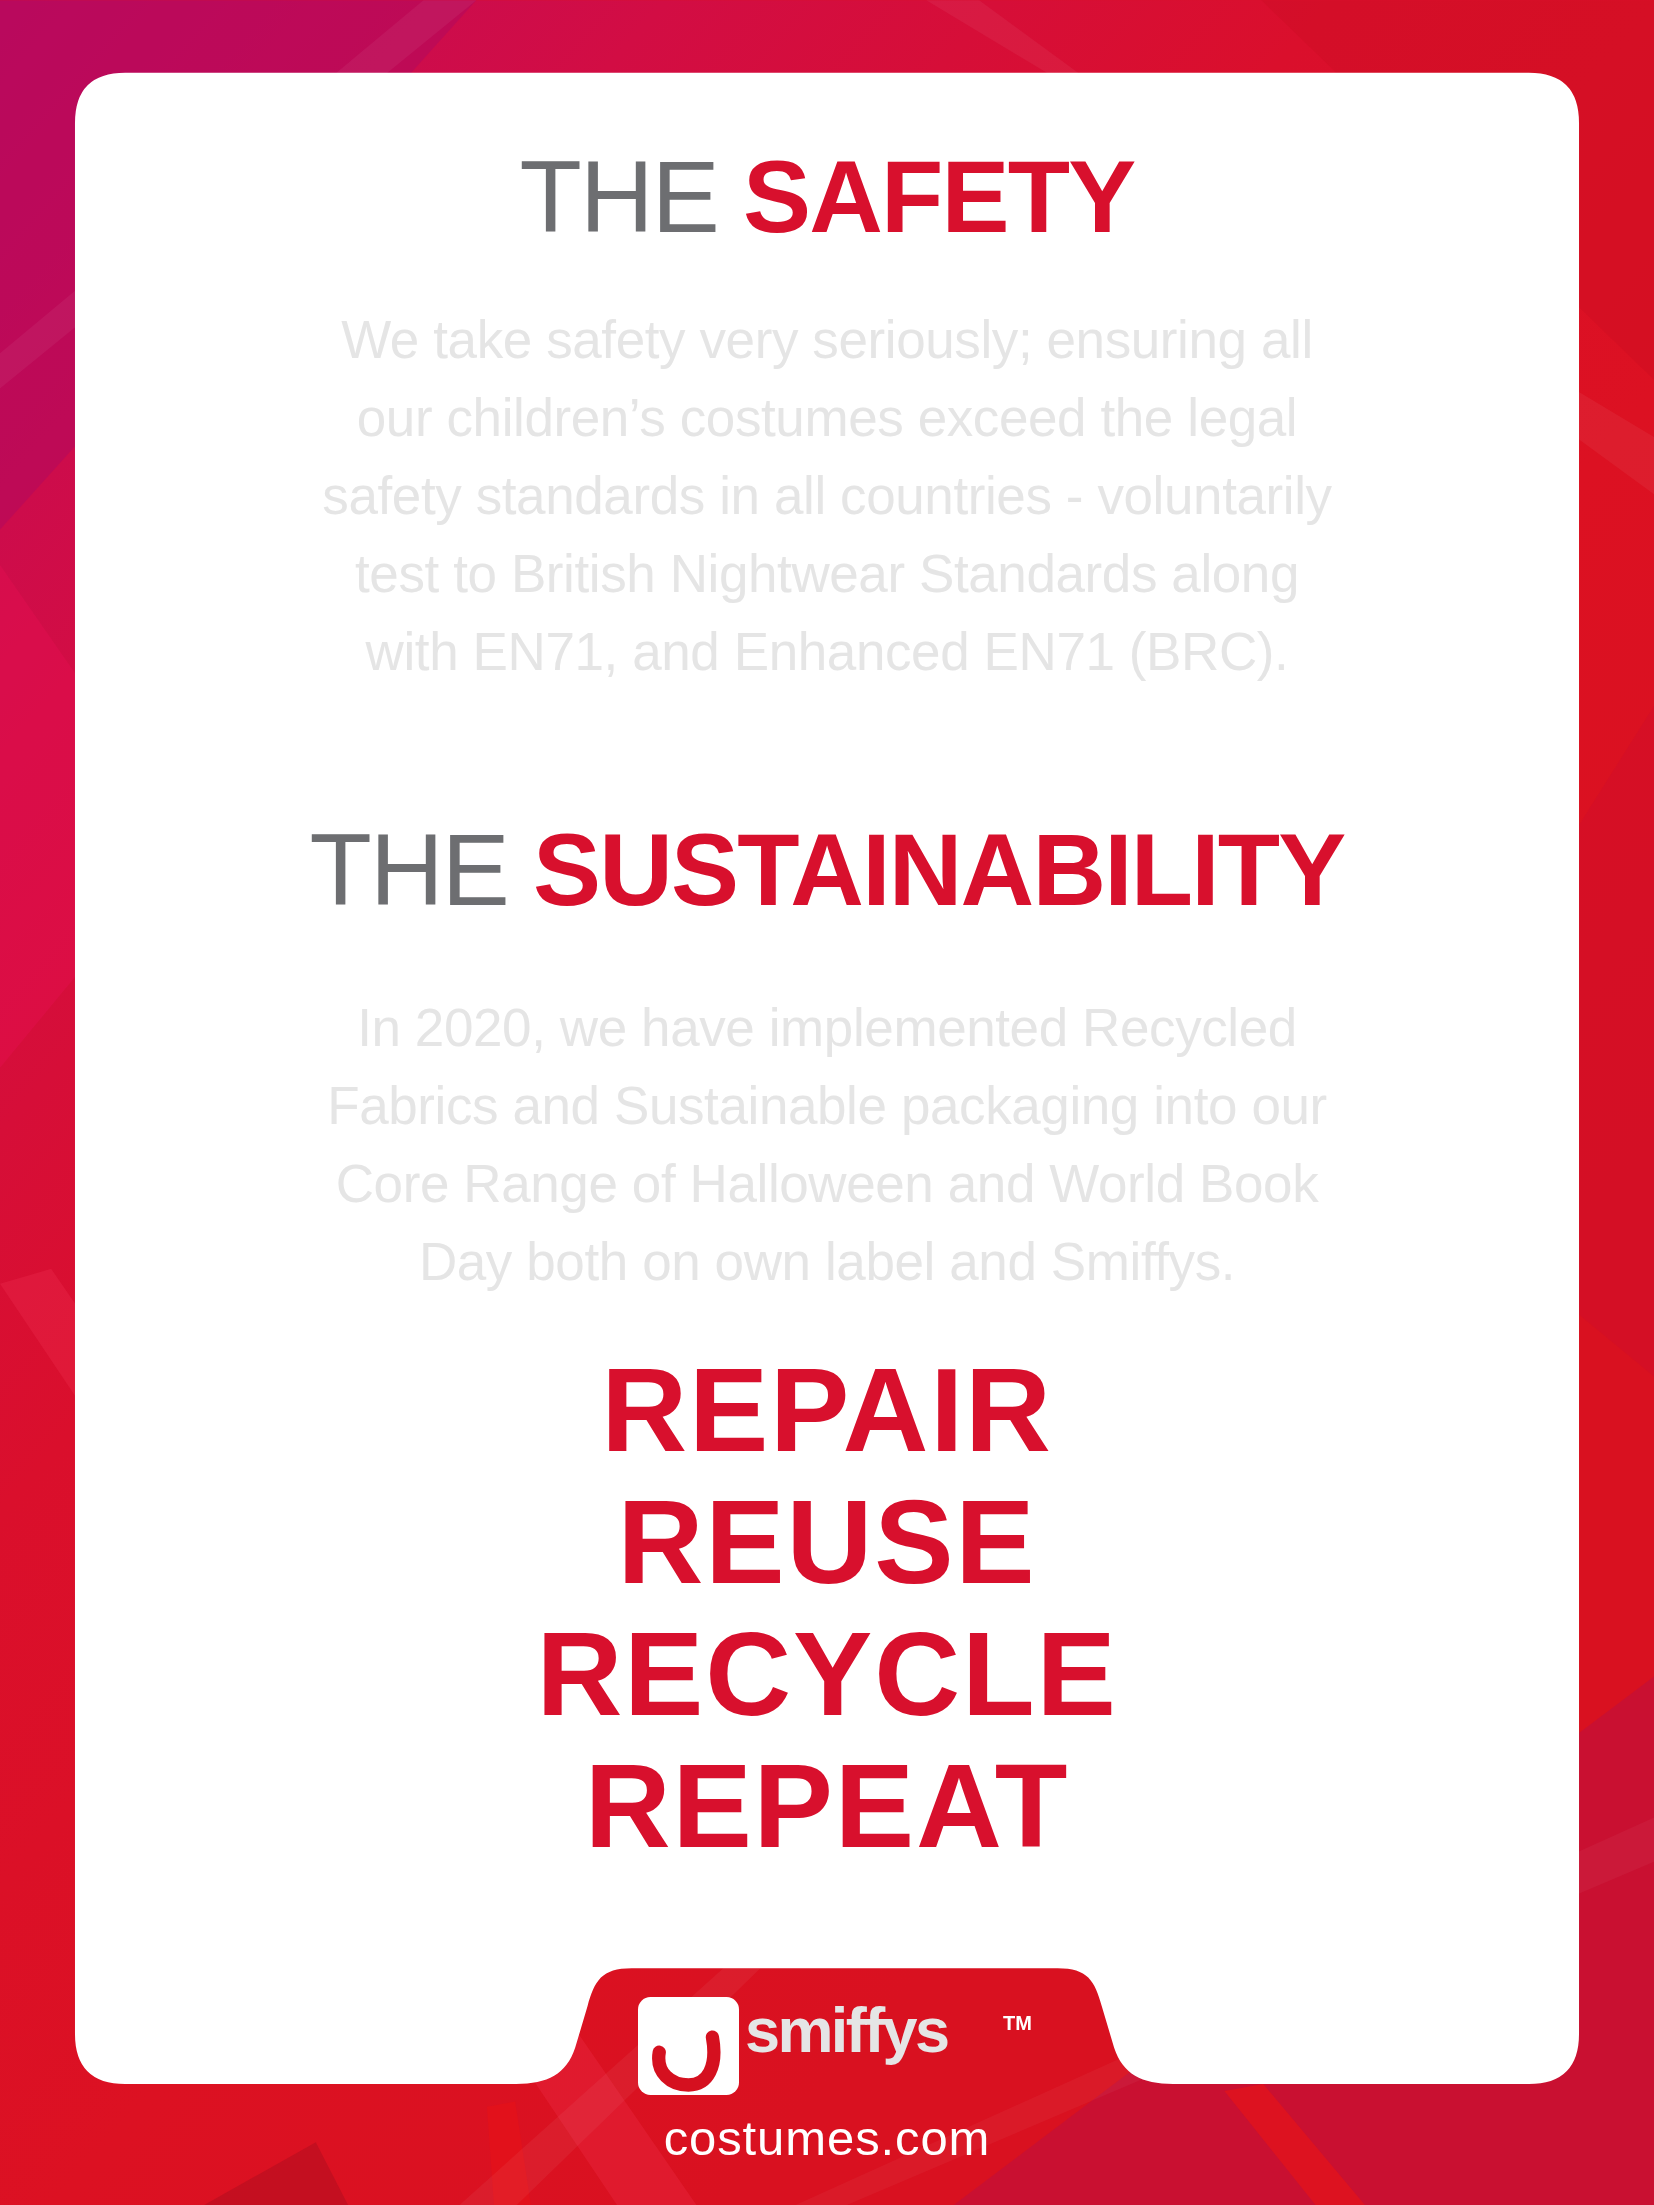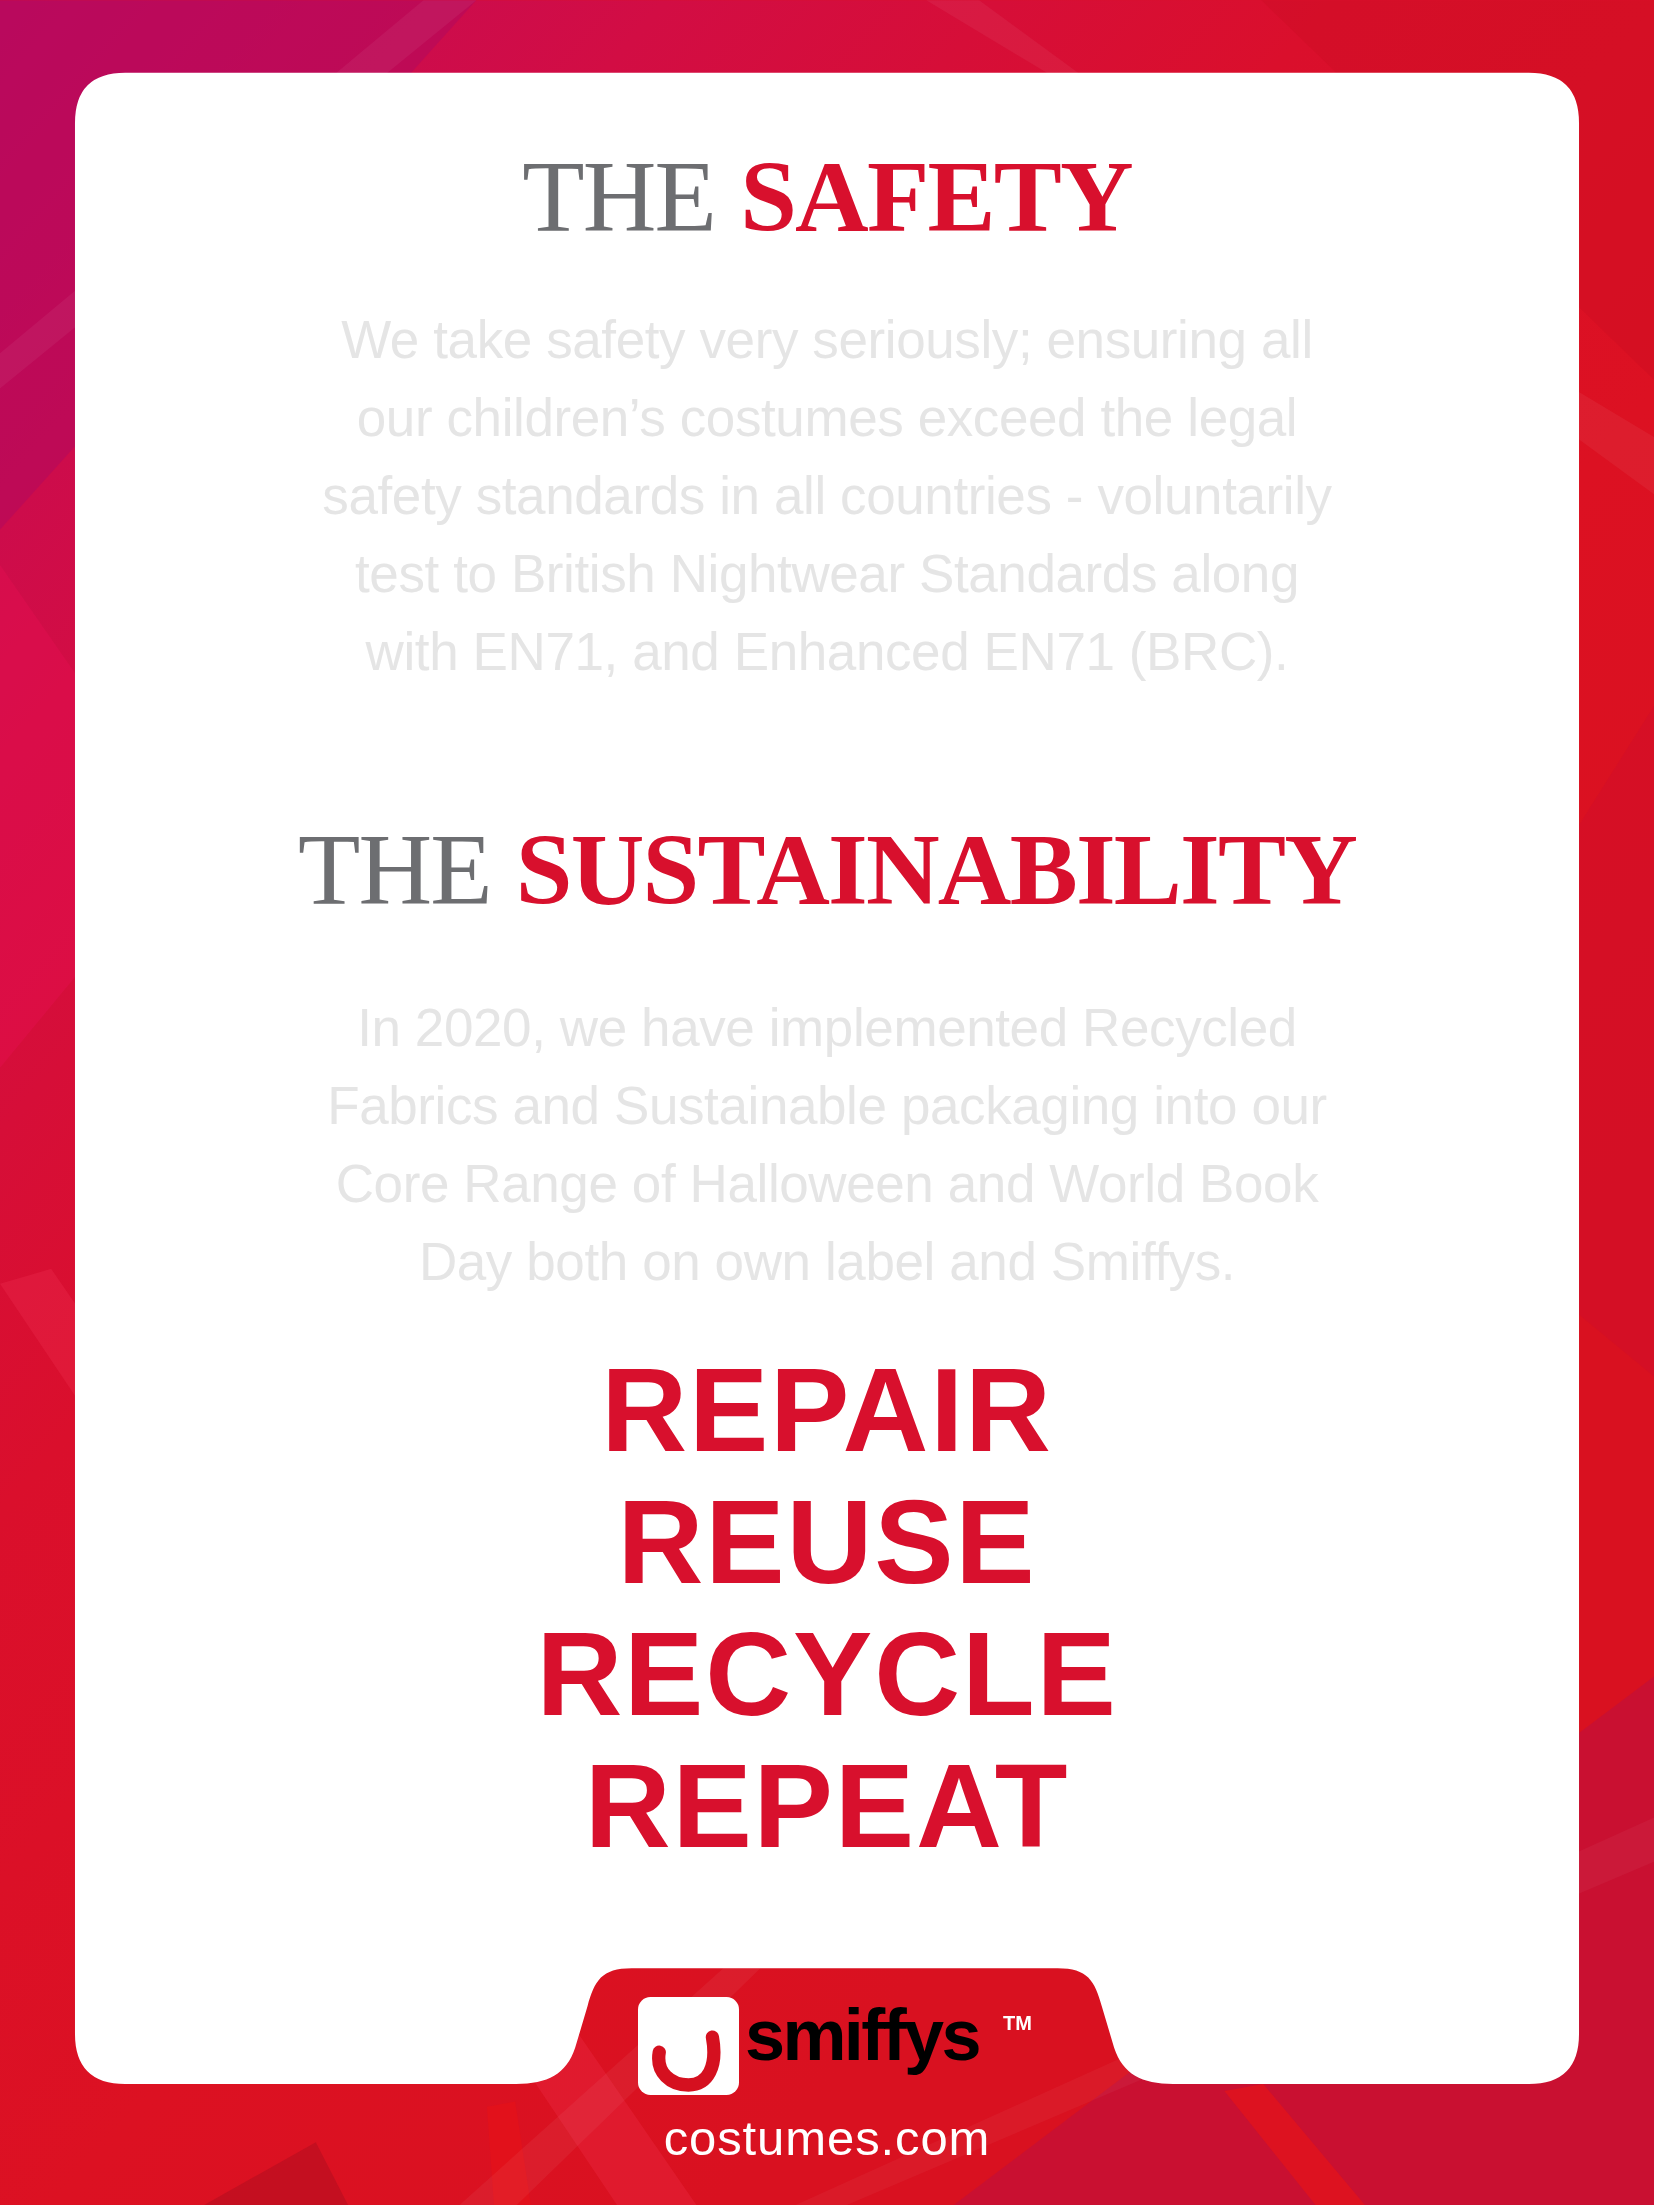--- a/index.html
+++ b/index.html
@@ -5,39 +5,39 @@
   html,body{margin:0;padding:0;}
   body{
     width:1654px;height:2206px;position:relative;overflow:hidden;
     font-family:"Liberation Sans","DejaVu Sans",sans-serif;
     background:#d90f2c;
   }
   svg.scene{position:absolute;left:0;top:0;width:1654px;height:2206px;display:block;}
   .abs{position:absolute;}
   .center{left:75px;width:1504px;text-align:center;}
   .heading{
-    font-size:102px;line-height:1;letter-spacing:-1.8px;white-space:nowrap;font-family:Liberation Serif, serif;
+    font-size:102px;line-height:1;letter-spacing:-1.8px;white-space:nowrap;
   }
   .heading .prefix{color:#6d6e71;font-weight:400;}
   .heading .emph{color:#d8102d;font-weight:700;margin-left:25px;}
   .body-copy{
     color:#e5e5e5;font-size:53px;line-height:78px;font-weight:400;
     white-space:pre-line;letter-spacing:-0.4px;
   }
   .mantra{
     color:#d8102d;font-size:119px;line-height:132px;font-weight:700;
     letter-spacing:1.8px;white-space:pre-line;
   }
   .logo-box{
     left:638px;top:1997px;width:101px;height:98px;background:#ffffff;
     border-radius:12.4px;
   }
   .logo-box svg{position:absolute;left:0;top:0;width:101px;height:98px;}
   .brand{
-    left:745px;top:1996px;color:#000000;font-size:72px;font-weight:700;
+    left:745px;top:1996px;color:#e5e5e5;font-size:63px;font-weight:700;
     letter-spacing:-2.6px;line-height:1.1;white-space:nowrap;
   }
   .tm{
     left:1003px;top:2012px;color:#ffffff;font-size:20px;font-weight:700;
     letter-spacing:0;
   }
   .site{
     top:2110px;color:#ffffff;font-size:49px;font-weight:400;letter-spacing:0.9px;
   }
 </style>

